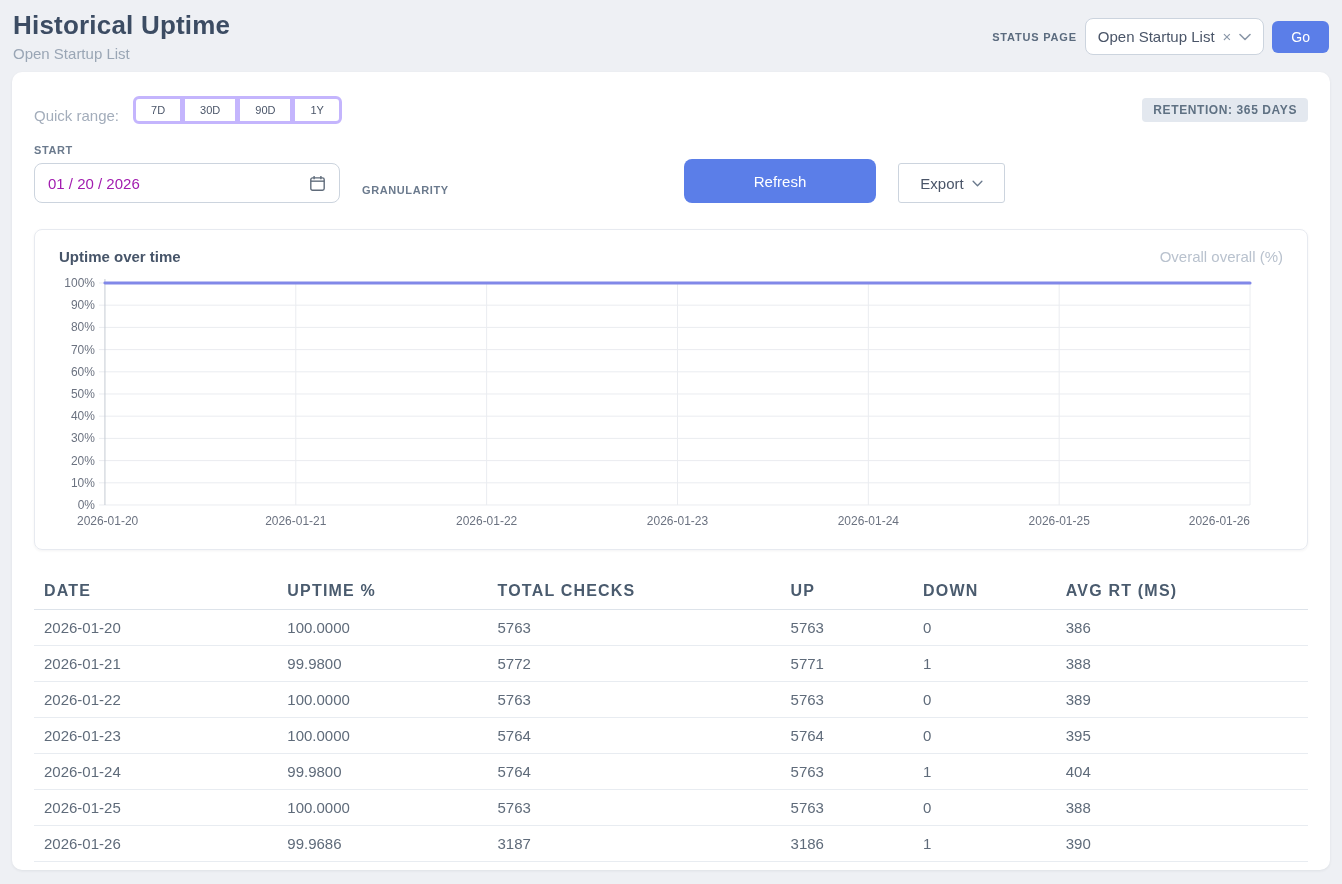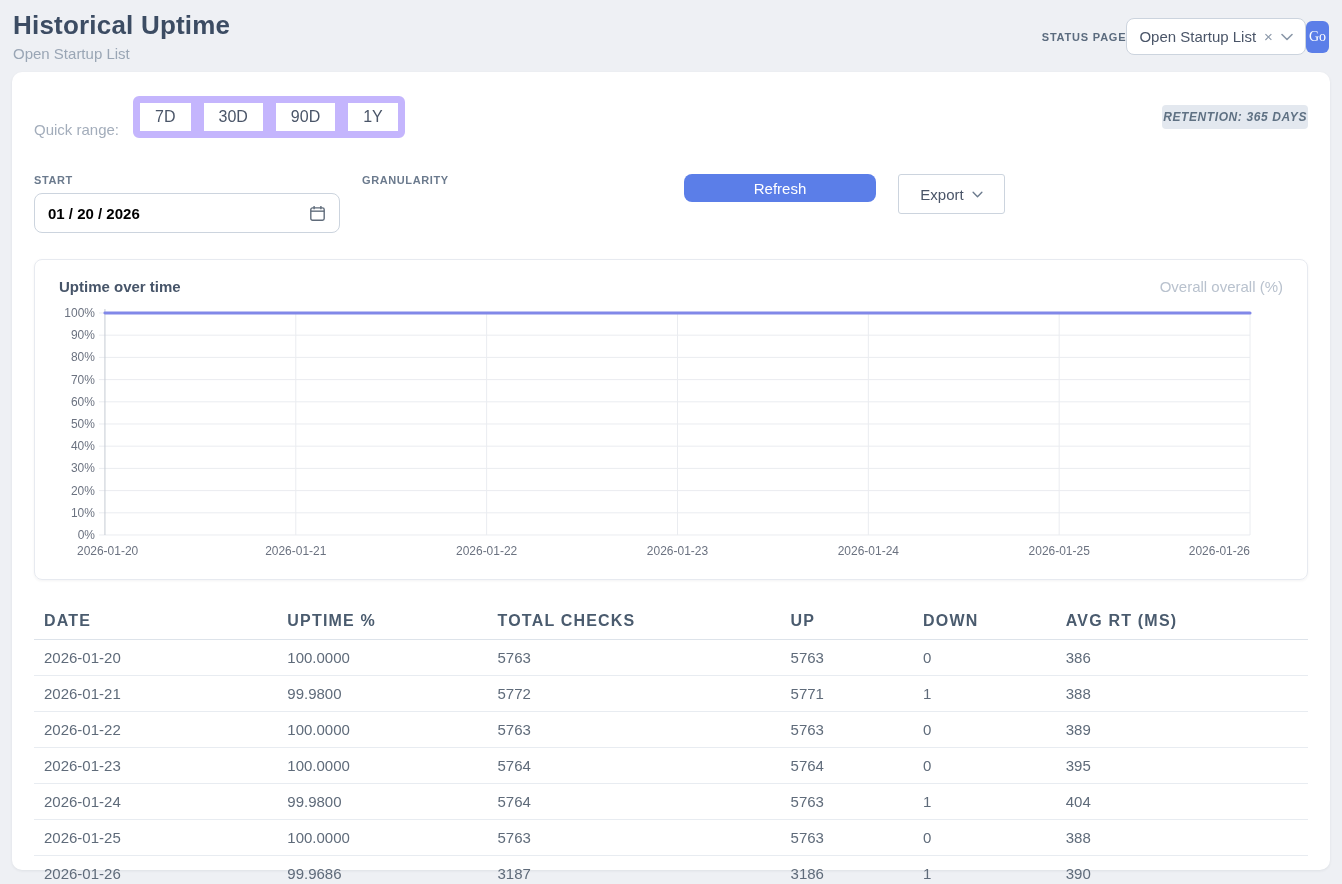--- a/index.html
+++ b/index.html
@@ -10,72 +10,72 @@
     color:#4a5568;
     overflow:hidden;
   }
   
   .page-header {
     display:flex; justify-content:space-between; align-items:flex-start;
     padding:10px 13px 6px 13px;
   }
   .page-title { font-size:26px; font-weight:700; color:#3c4c63; letter-spacing:0.2px; }
   .page-subtitle { font-size:15px; color:#9aa6b5; margin-top:4px; }
-  .header-right { display:flex; align-items:center; gap:0; margin-top:8px; }
+  .header-right { display:flex; align-items:center; gap:8px; margin-top:8px; }
   .status-page-label {
     font-size:11px; font-weight:600; color:#5b6b7e; letter-spacing:0.8px;
   }
   .select-box {
     display:flex; align-items:center; gap:8px;
     background:#fff; border:1px solid #ccd4de; border-radius:8px;
     height:37px; padding:0 12px; min-width:168px; cursor:pointer;
   }
   .select-box .select-value { font-size:15px; color:#4a5568; }
   .clear-x { color:#8a97a8; font-size:15px; }
   .btn-go {
     background:#5b7ee8; color:#fff; border:none; border-radius:6px;
-    font-size:14px; padding:8px 3px; cursor:pointer; font-family:Liberation Serif, serif;
+    font-size:14px; padding:8px 19px; cursor:pointer; font-family:Liberation Sans, sans-serif;
   }
   
   .main-card {
     background:#fff; border-radius:10px; margin:4px 12px;
     box-shadow:0 1px 3px rgba(16,24,40,.07);
     padding:24px 22px 22px 22px;
     height:798px;
   }
   .filters-row1 { display:flex; justify-content:space-between; align-items:center; }
   .quick-range-group { display:flex; align-items:flex-end; gap:14px; }
   .quick-range-label { font-size:15px; color:#a3adbb; }
   .segmented { display:inline-flex; }
   .segmented button {
-    background:#fff; border:7px solid #c4b5fd; color:#4a5568;
-    font-size:16px; font-family:inherit; padding:5px 15px; cursor:pointer;
+    background:#fff; border:3px solid #c4b5fd; color:#4a5568;
+    font-size:11px; font-family:inherit; padding:5px 15px; cursor:pointer;
     margin-left:-1px;
   }
   .segmented button:first-child { border-radius:6px 0 0 6px; margin-left:0; }
   .segmented button:last-child { border-radius:0 6px 6px 0; }
   .retention-badge {
     background:#e3e8ef; color:#5f7183; font-size:12px; font-weight:700;
-    letter-spacing:0.6px; padding:5px 1px; border-radius:4px;font-style:italic;
-  }
-  .filters-row2 { display:flex; align-items:flex-start; gap:22px; margin-top:36px; }
+    letter-spacing:0.6px; padding:5px 11px; border-radius:4px;
+  }
+  .filters-row2 { display:flex; align-items:flex-end; gap:22px; margin-top:20px; }
   .field-group { width:306px; }
   .field-label {
     font-size:11px; font-weight:600; color:#6b7a8d; letter-spacing:0.6px;
     margin-bottom:7px;
   }
   .input-box {
     display:flex; align-items:center; justify-content:space-between;
     height:40px; border:1px solid #ccd4de; border-radius:8px;
-    background:#fff; padding:0 13px; font-size:15px; color:#000000; cursor:text;font-weight:bold;
+    background:#fff; padding:0 13px; font-size:15px; color:#a21caf; cursor:text;
   }
   .input-box.select { cursor:pointer; }
   .btn-refresh {
     background:#5b7ee8; color:#fff; border:none; border-radius:8px;
-    width:192px; height:28px; font-size:15px; font-family:inherit; cursor:pointer;
+    width:192px; height:44px; font-size:15px; font-family:inherit; cursor:pointer;
     margin-left:-6px;
   }
   .btn-export {
     background:#fff; color:#4a5568; border:1px solid #ccd4de; border-radius:3px;
     width:107px; height:40px; font-size:15px; font-family:inherit; cursor:pointer;
     display:flex; align-items:center; justify-content:center; gap:8px;
   }
   
   .chart-card {
     border:1px solid #e7eaf0; border-radius:8px; margin-top:26px;

